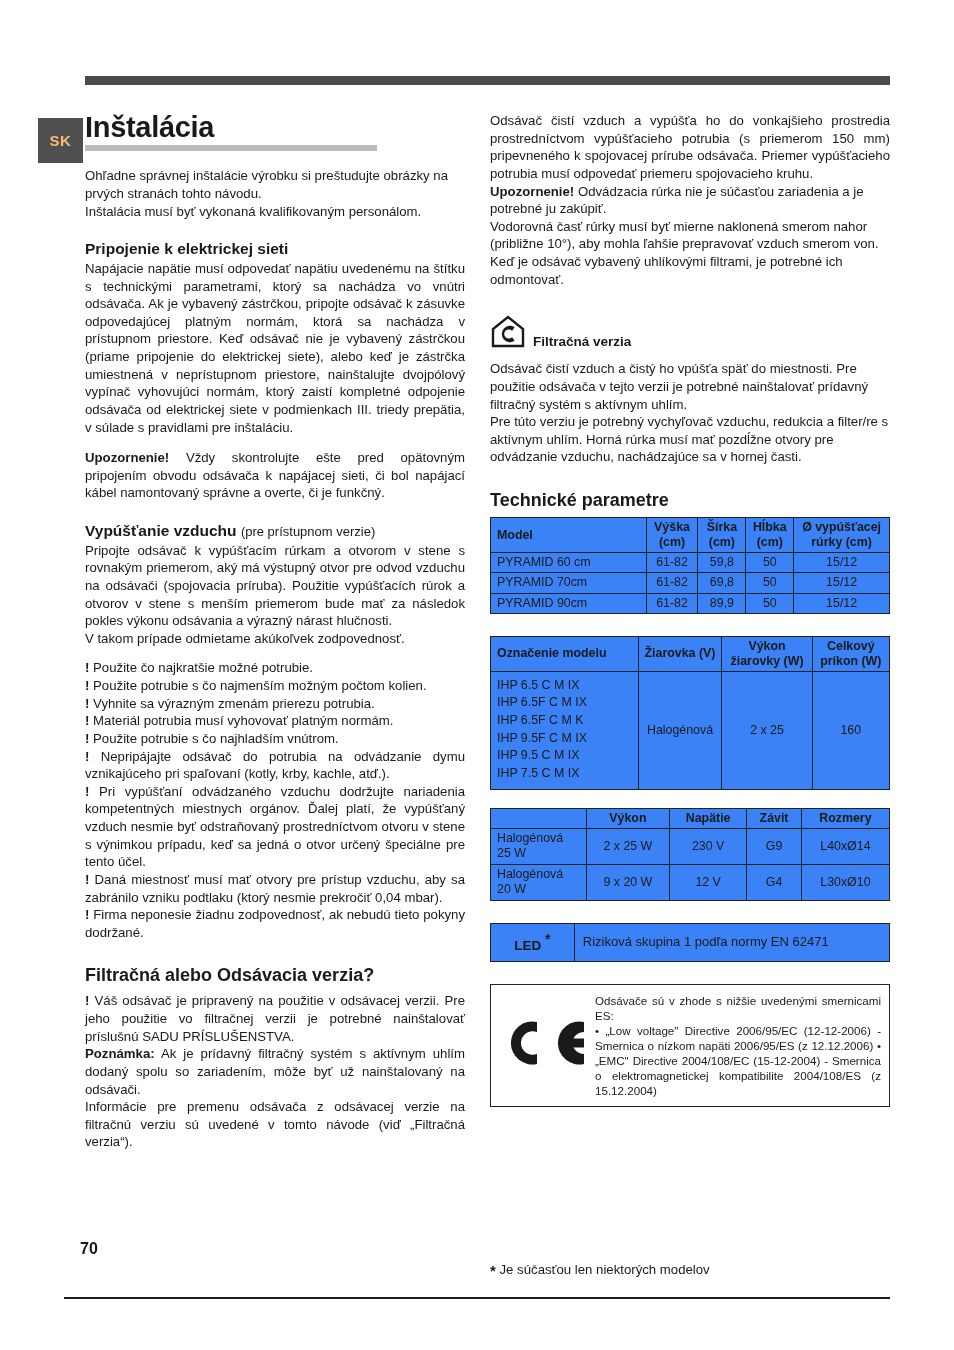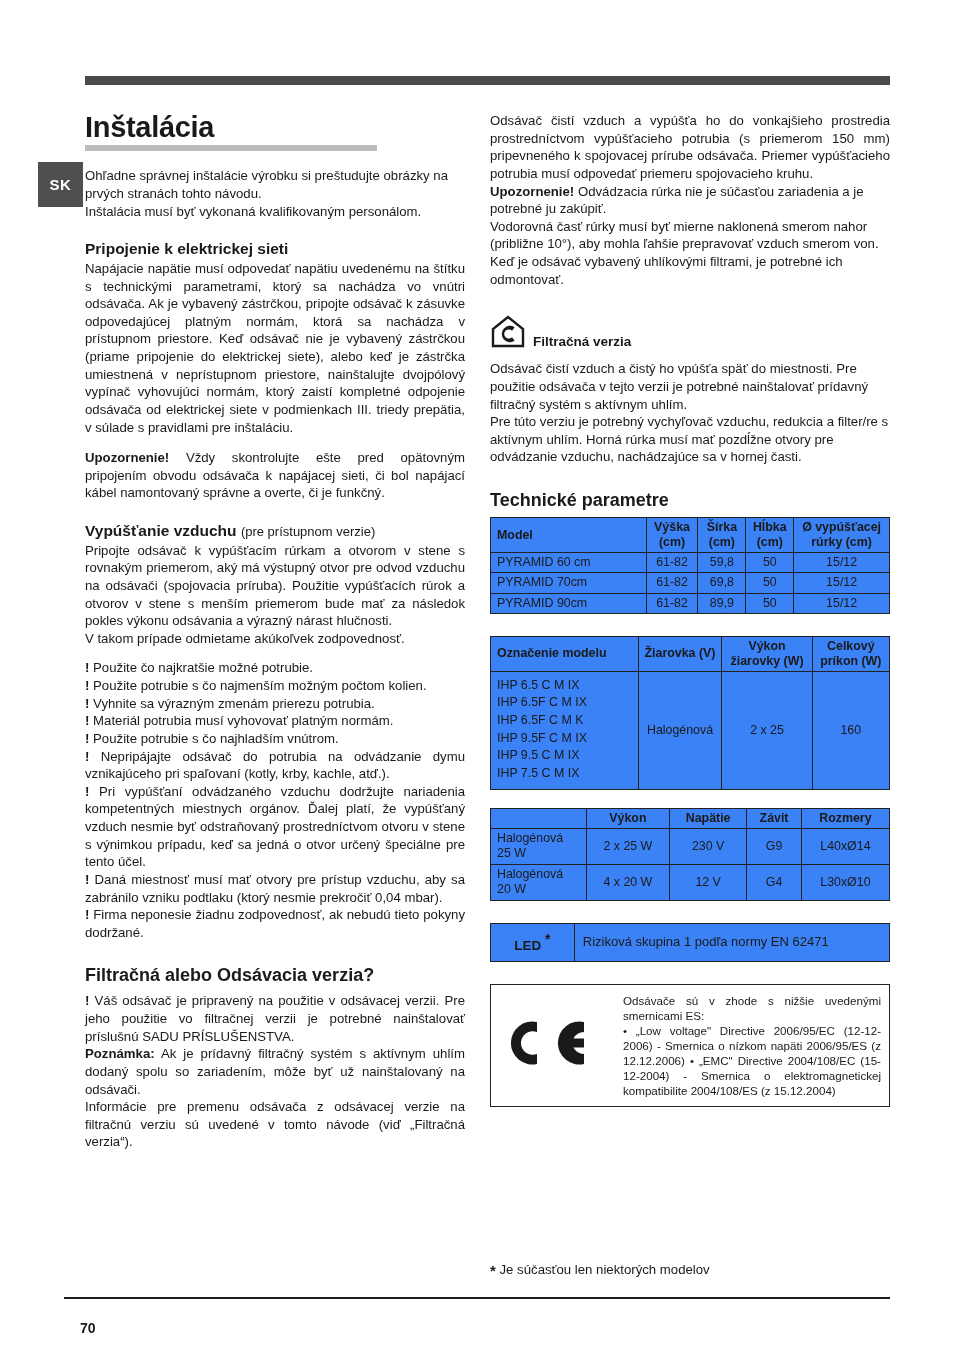--- a/index.html
+++ b/index.html
@@ -21,28 +21,27 @@
     width: 805px; height: 9px;
     background: #4a4a4a;
   }
 
   
   #sk-badge {
     position: absolute;
     left: 38px; top: 118px;
     width: 45px; height: 45px;
     background: #4f4f4f;
-    color: #ffffff;
+    color: #fdba74;
     font-size: 15px;
     font-weight: bold;
     display: flex;
     align-items: center;
     justify-content: center;
     letter-spacing: .5px;
-    margin-top: 44px;
   }
 
   
   #col-left {
     position: absolute;
     left: 85px; top: 112px;
     width: 380px;
   }
   #col-right {
     position: absolute;
@@ -168,21 +167,20 @@
   #tbl-led .ledtext { text-align: left; padding-left: 8px; font-size: 13px; }
   .star-sup { font-size: 14px; vertical-align: super; font-weight: bold; }
 
   
   #ce-box {
     margin-top: 22px;
     border: 1.3px solid #222;
     display: flex;
     align-items: center;
     padding: 8px 8px 8px 4px;
-    gap: 28px;
   }
   #ce-mark { width: 100px; flex: 0 0 100px; text-align: center; }
   #ce-text {
     font-size: 11.6px;
     line-height: 1.3;
     text-align: justify;
   }
   #ce-text .ce-line { display: block; }
 
   
@@ -195,22 +193,22 @@
 
   
   #footer-rule {
     position: absolute;
     left: 64px; top: 1297px;
     width: 826px; height: 1.6px;
     background: #1a1a1a;
   }
   #page-num {
     position: absolute;
-    left: 80px; top: 1320px;
-    font-size: 14px;
+    left: 80px; top: 1240px;
+    font-size: 16px;
     font-weight: bold;
   }
 </style>
 </head>
 <body>
 
 <div id="top-rule"></div>
 
 <div id="sk-badge">SK</div>
 
@@ -333,21 +331,21 @@
     </tr>
     <tr>
       <td class="lampname"><span>Halogénová</span><br><span>25 W</span></td>
       <td>2 x 25 W</td>
       <td>230 V</td>
       <td>G9</td>
       <td>L40xØ14</td>
     </tr>
     <tr>
       <td class="lampname"><span>Halogénová</span><br><span>20 W</span></td>
-      <td>4 x 20 W</td>
+      <td>9 x 20 W</td>
       <td>12 V</td>
       <td>G4</td>
       <td>L30xØ10</td>
     </tr>
   </tbody>
     </table>
 
   <table class="spec" id="tbl-led">
     <tbody>
         <tr>

